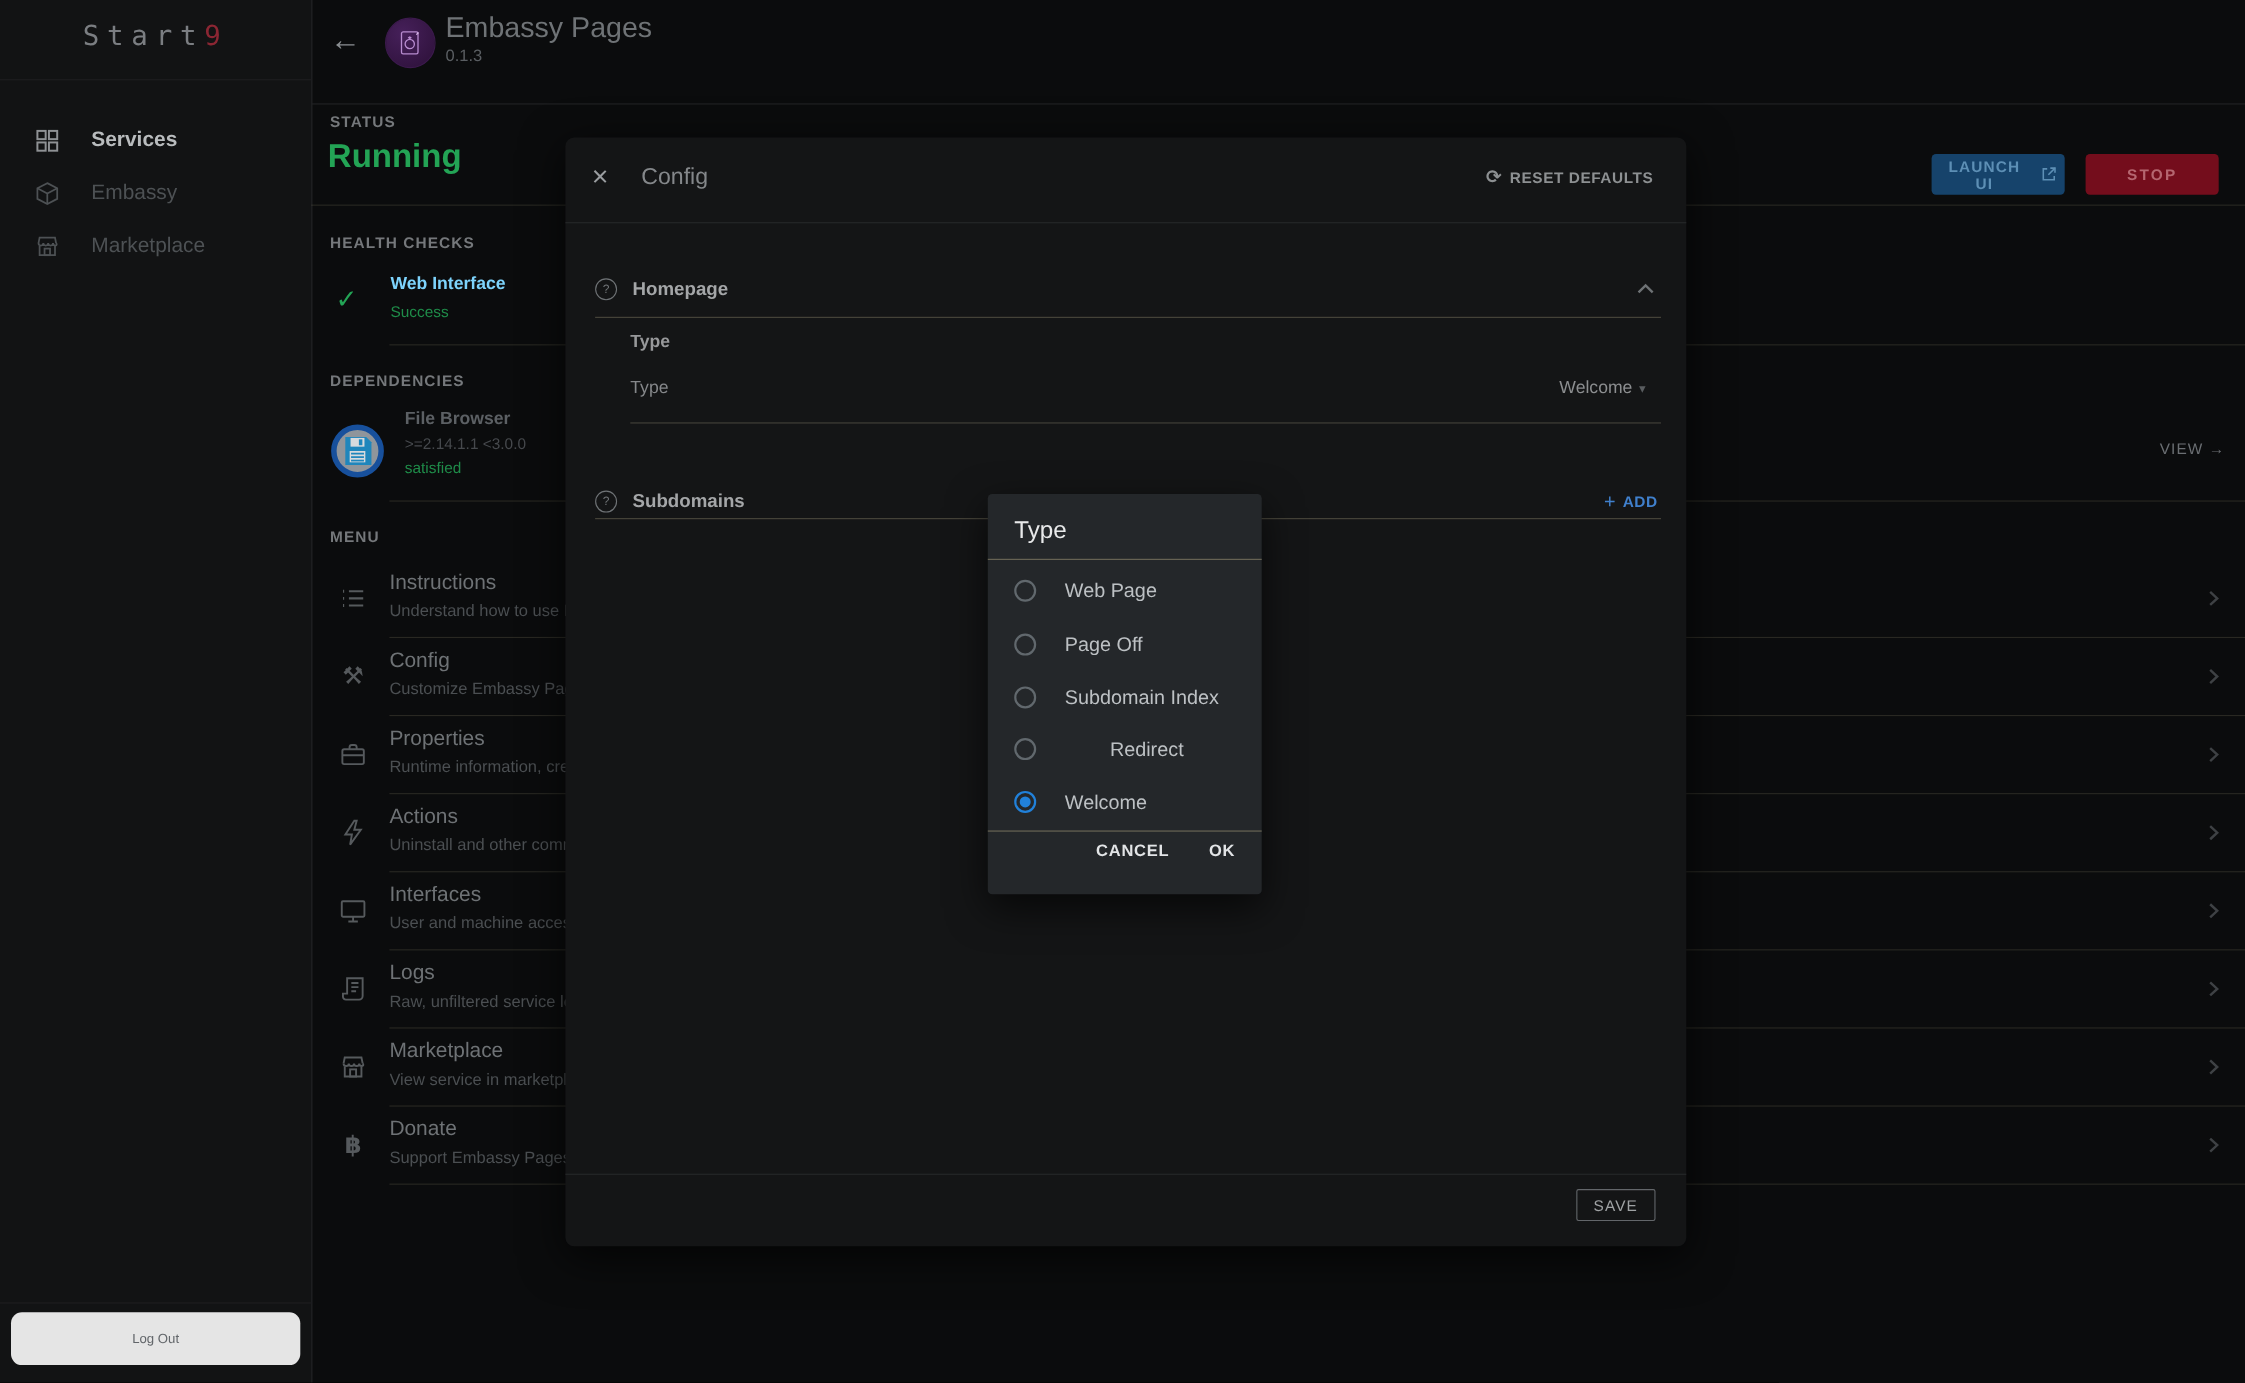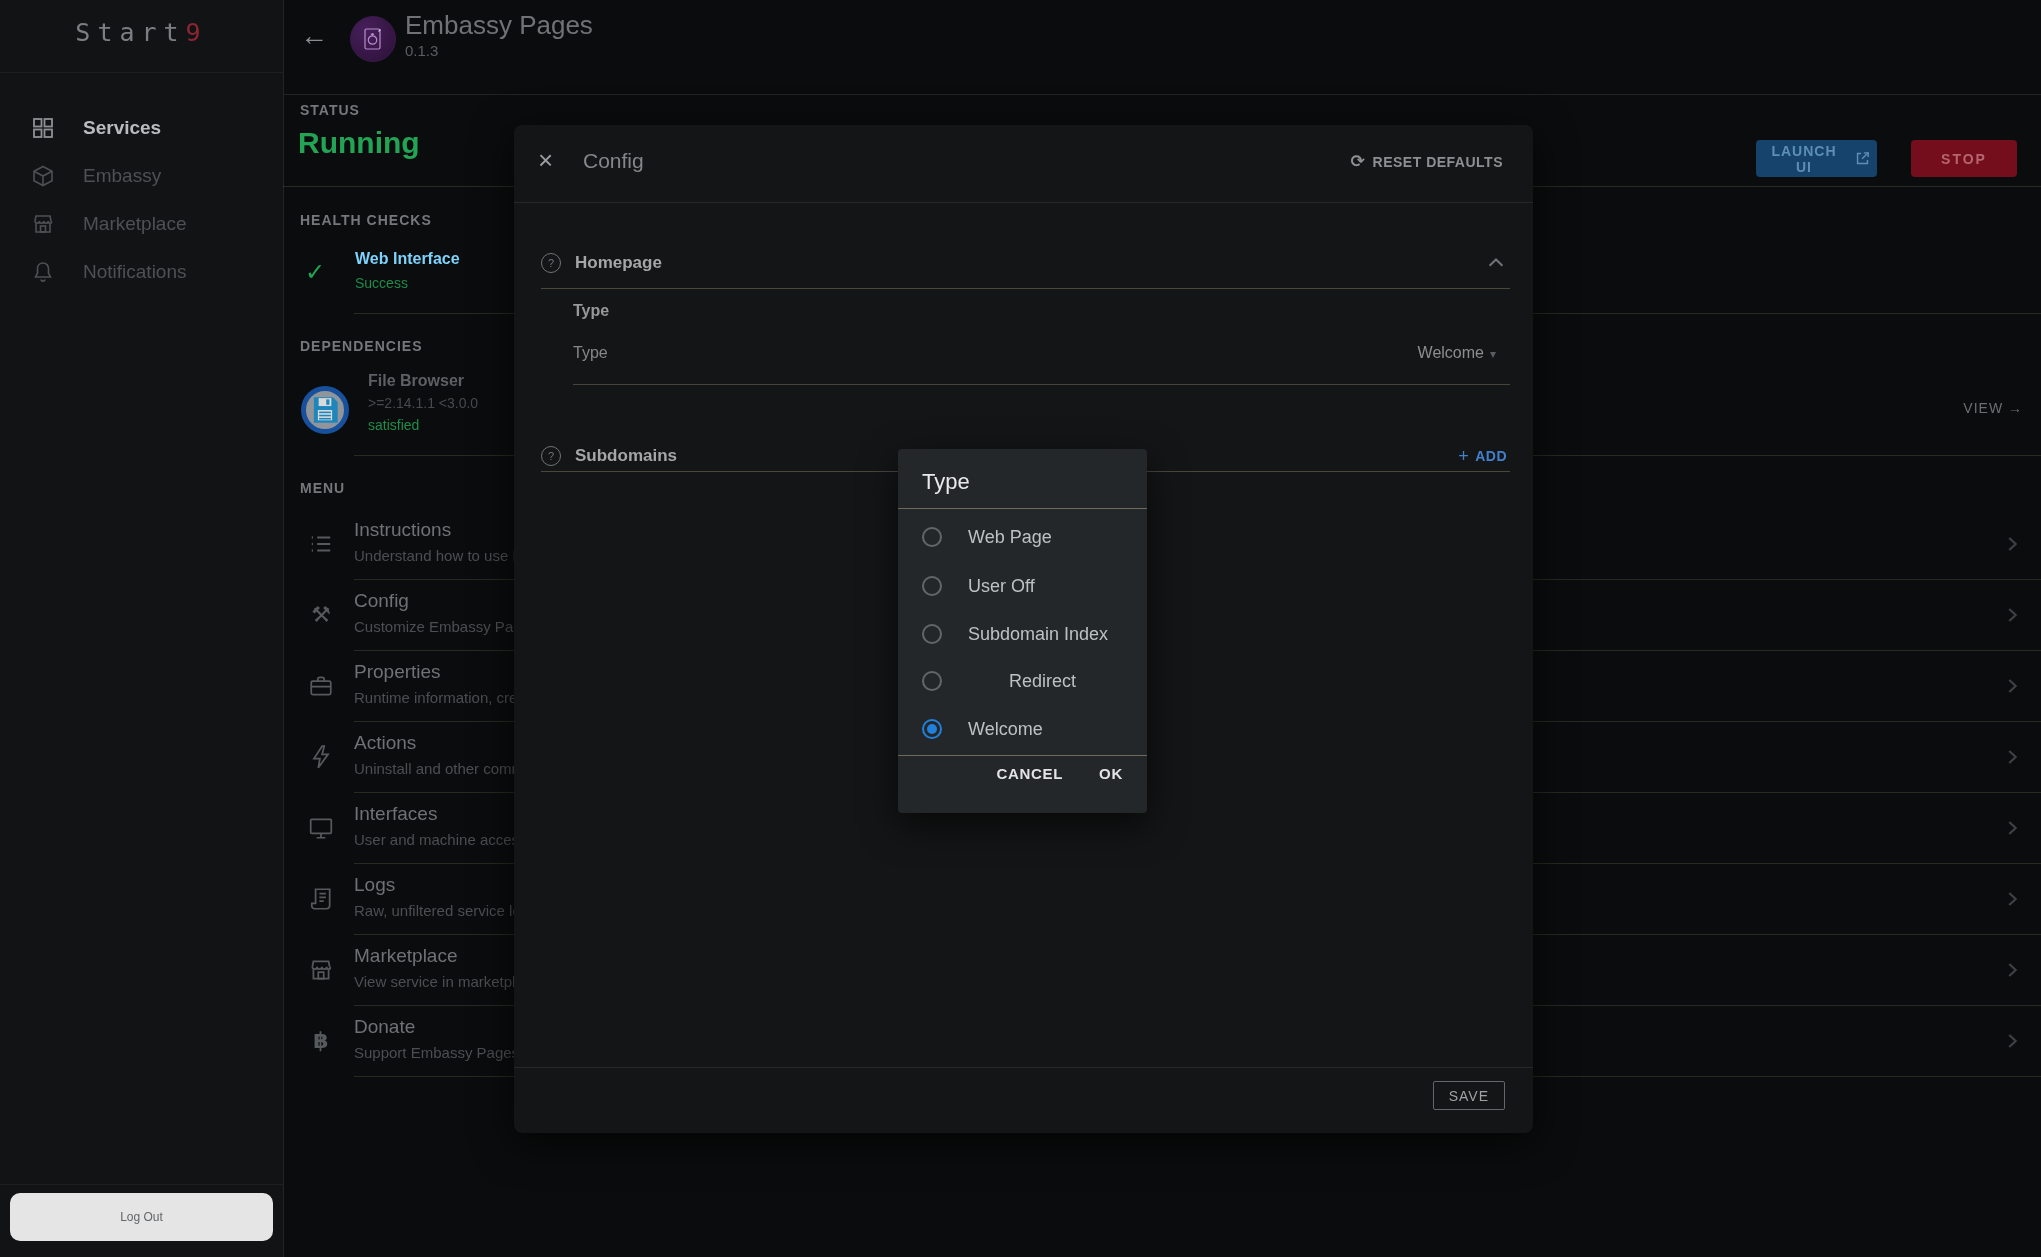--- a/index.html
+++ b/index.html
@@ -35,21 +35,21 @@
   .h-title{position:absolute;left:122px;top:10px;font-size:26px;color:#6f7376;}
   .h-version{position:absolute;left:122px;top:42px;font-size:15px;color:#5a5e62;}
 
   .sec-head{position:absolute;font-size:14px;font-weight:bold;letter-spacing:1px;color:#75787b;}
   .running{position:absolute;left:15px;top:126px;font-size:30px;font-weight:bold;color:var(--green);}
 
   .btn-launch{position:absolute;right:164px;top:140px;width:121px;height:37px;background:var(--launch-bg);
               border:none;border-radius:4px;color:var(--launch-fg);font-size:14px;font-weight:bold;
               letter-spacing:1px;display:flex;align-items:center;justify-content:center;gap:8px;cursor:pointer;
               font-family:inherit;}
-  .btn-stop{position:absolute;right:24px;top:140px;width:106px;height:37px;background:var(--stop-bg);
+  .btn-stop{position:absolute;right:24px;top:140px;width:121px;height:37px;background:var(--stop-bg);
             border:none;border-radius:4px;color:var(--stop-fg);font-size:14px;font-weight:bold;
             letter-spacing:2px;cursor:pointer;font-family:inherit;}
 
   .hc-check{position:absolute;left:22px;top:258px;color:var(--green);font-size:24px;}
   .hc-name{position:absolute;left:72px;top:250px;font-size:16px;font-weight:bold;color:#7dd3fc;}
   .hc-res{position:absolute;left:72px;top:275px;font-size:14px;color:var(--green2);text-align:right;}
 
   .dep-icon{position:absolute;left:18px;top:386px;width:48px;height:48px;border-radius:50%;
             background:#8f959b;border:5px solid #17509c;box-sizing:border-box;overflow:hidden;}
   .dep-name{position:absolute;left:85px;top:372px;font-size:16px;color:#5c6064;font-weight:bold;}
@@ -144,29 +144,20 @@
       <span class="ic">
         <svg viewBox="0 0 24 24" width="24" height="24" fill="none" stroke="currentColor" stroke-width="1.6">
             <path d="M4 9 5 4h14l1 5"></path>
             <path d="M4 9c0 1.2 1 2.2 2.2 2.2S8.4 10.2 8.4 9c0 1.2 1 2.2 2.2 2.2s2.2-1 2.2-2.2c0 1.2 1 2.2 2.2 2.2S17.2 10.2 17.2 9c0 1.2 1 2.2 2.2 2.2S21 10.2 20 9"></path>
             <path d="M5 11.5V20h14v-8.5"></path>
             <rect x="9.5" y="14" width="5" height="6"></rect>
           </svg>
       </span>
       <span class="lbl">Marketplace</span>
     </div>
-    <div class="nav-item" style="top:248px;">
-      <span class="ic">
-        <svg viewBox="0 0 24 24" width="24" height="24" fill="none" stroke="currentColor" stroke-width="1.6">
-            <path d="M12 3c-3.2 0-5.5 2.4-5.5 5.6v4.6L4.5 17h15l-2-3.8V8.6C17.5 5.4 15.2 3 12 3z"></path>
-            <path d="M9.8 19.5a2.3 2.3 0 0 0 4.4 0"></path>
-          </svg>
-      </span>
-      <span class="lbl">Notifications</span>
-    </div>
 
     <div class="logout-div"></div>
     <div class="logout">Log Out</div>
   </div>
 
   <div class="main">
 
     <div class="back">←</div>
     <div class="appicon">
       <svg viewBox="0 0 24 24" width="24" height="28" fill="none" stroke="#b88cd0" stroke-width="1.2">
@@ -396,21 +387,21 @@
   <div class="dialog">
     <div class="dialog-title">Type</div>
     <div class="dialog-div" style="top:59px;"></div>
 
     <div class="radio-row" style="top:68px;">
       <span class="radio"></span>
       <span class="radio-lbl">Web Page</span>
     </div>
     <div class="radio-row" style="top:117px;">
       <span class="radio"></span>
-      <span class="radio-lbl">User Off</span>
+      <span class="radio-lbl">Page Off</span>
     </div>
     <div class="radio-row" style="top:165px;">
       <span class="radio"></span>
       <span class="radio-lbl">Subdomain Index</span>
     </div>
     <div class="radio-row" style="top:212px;gap:41px;">
       <span class="radio"></span>
       <span class="radio-lbl">Redirect</span>
     </div>
     <div class="radio-row selected" style="top:260px;">

